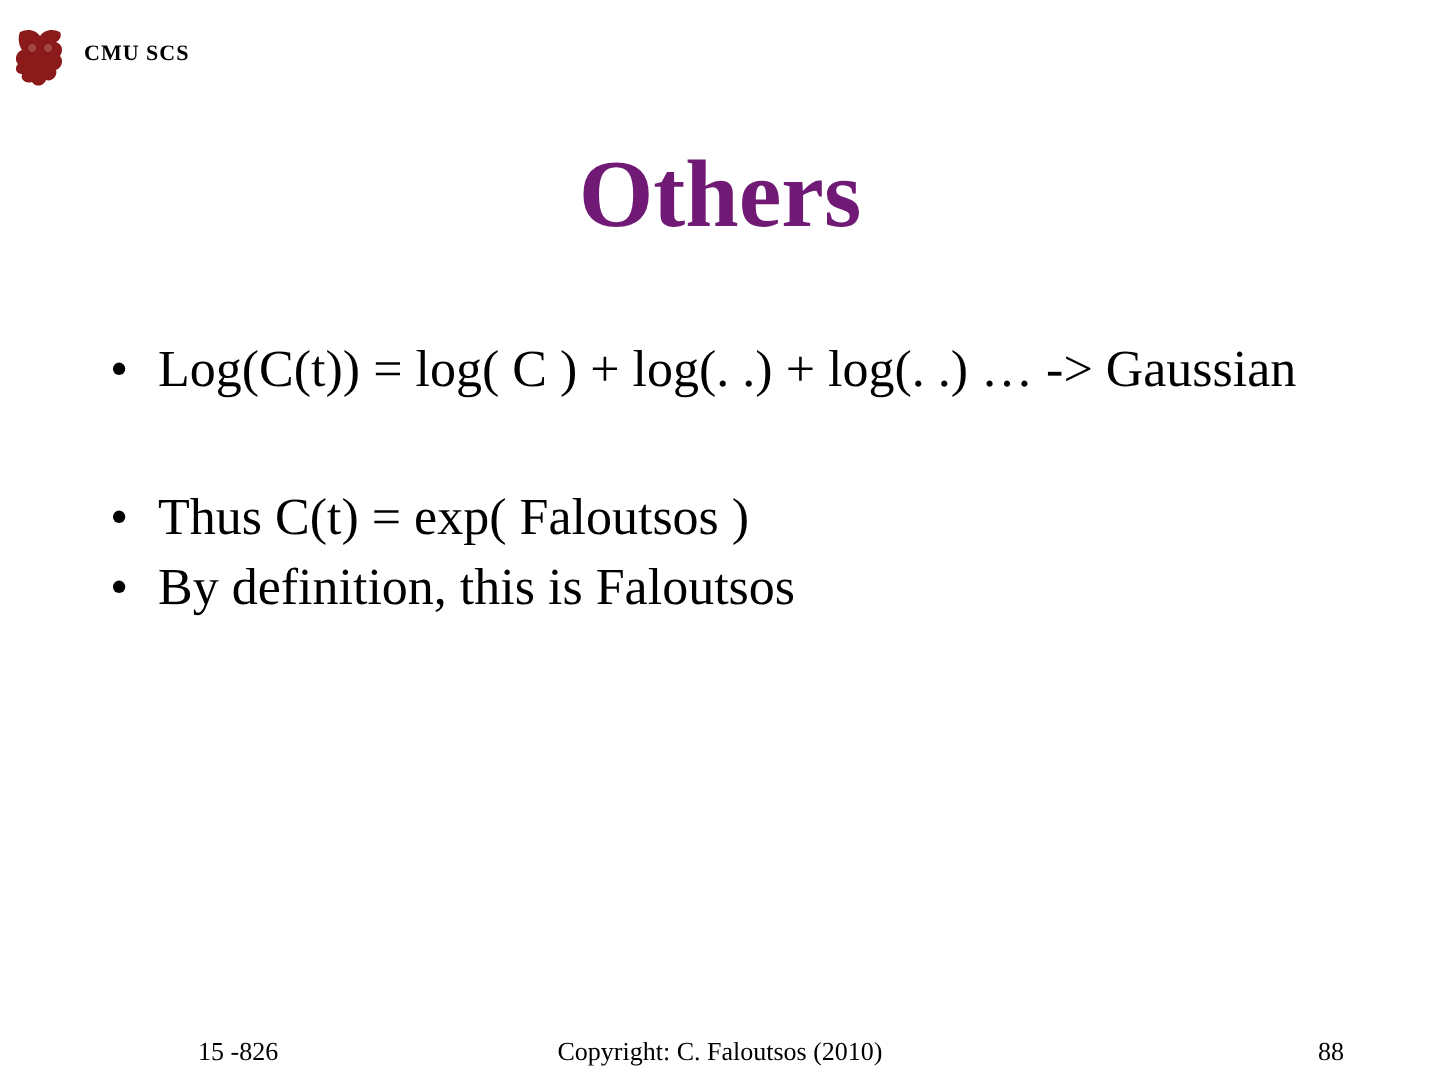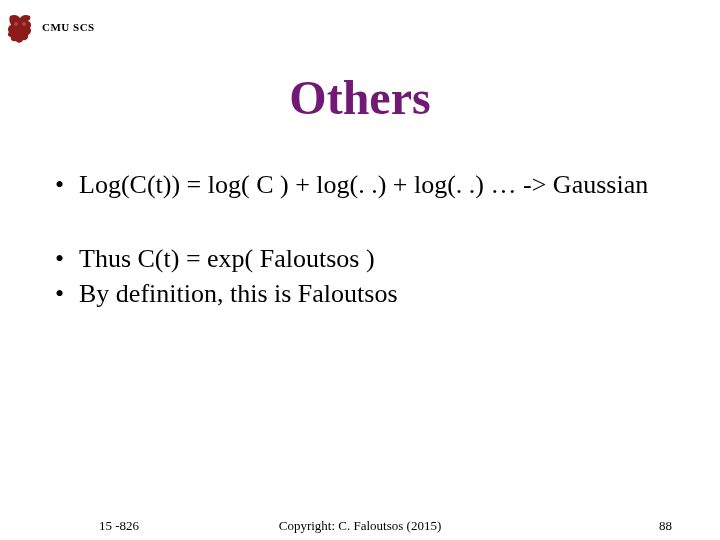--- a/index.html
+++ b/index.html
@@ -54,17 +54,17 @@
       <div class="bullet">
         <span class="dot">•</span>
         <span class="txt">By definition, this is Faloutsos</span>
       </div>
     </div>
 
   </div>
 
   <div class="footer">
     <span class="footer-left">15 -826</span>
-    <span class="footer-center">Copyright: C. Faloutsos (2015)</span>
+    <span class="footer-center">Copyright: C. Faloutsos (2010)</span>
     <span class="footer-right">88</span>
   </div>
 
 </div>
 
 </body></html>

